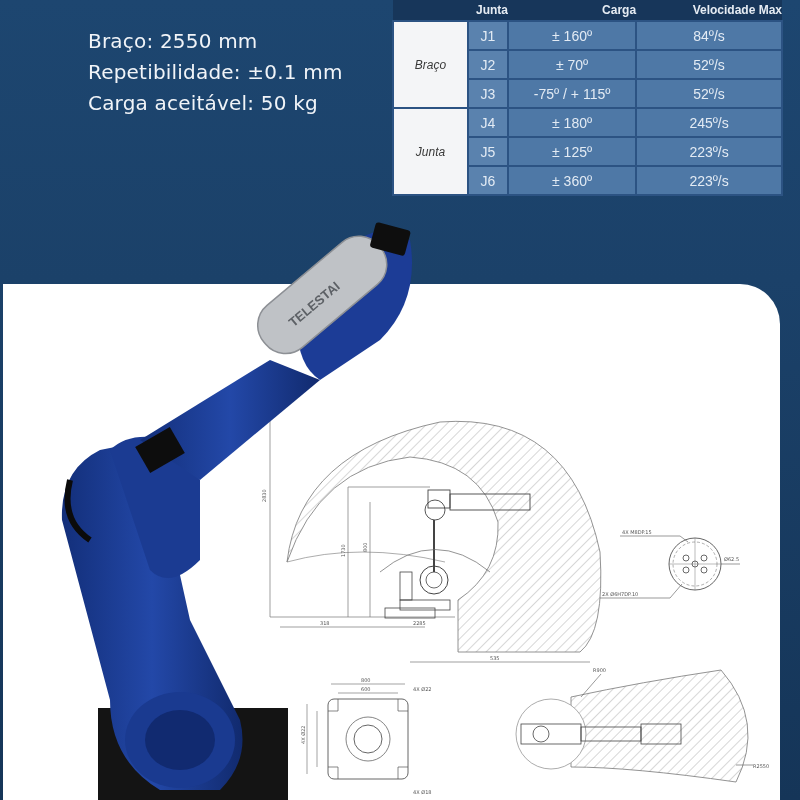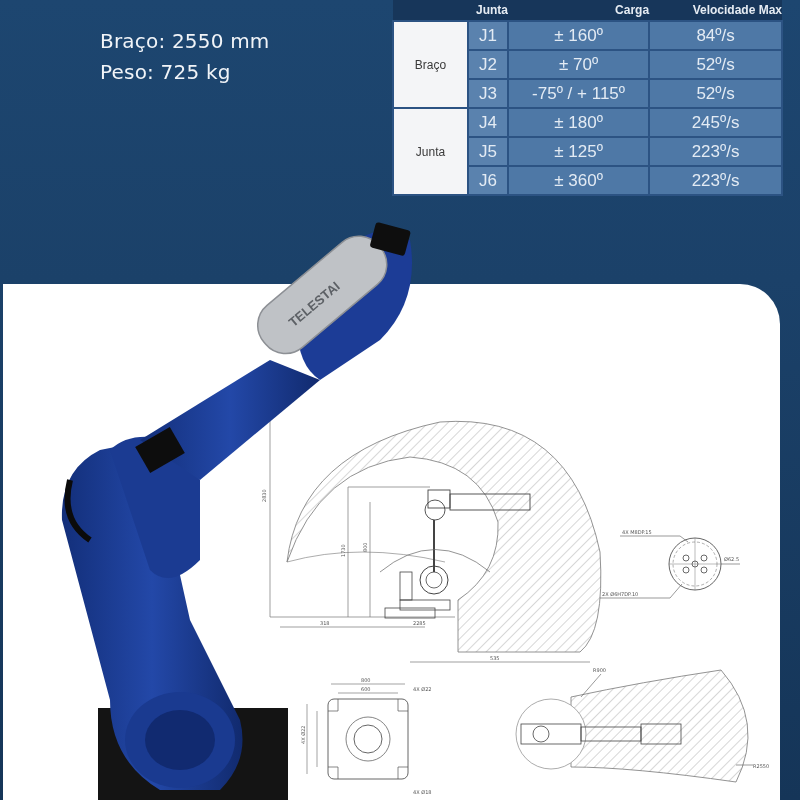--- a/index.html
+++ b/index.html
@@ -2,58 +2,60 @@
 <html><head>
   <meta charset="utf-8">
   <style>
     html, body { margin:0; padding:0; }
     body {
       width:800px; height:800px; overflow:hidden; position:relative;
       background: linear-gradient(180deg, #1d4670 0%, #1b4169 35%, #153558 100%);
       font-family: "DejaVu Sans", sans-serif;
     }
     .specs {
-      position:absolute; left:100px; top:26px; color:#f1f4f8;
+      position:absolute; left:88px; top:26px; color:#f1f4f8;
       font-size:20px; line-height:31px; letter-spacing:0.2px;
     }
     .specs div { white-space:nowrap; }
 
     
     .spec-table {
       position:absolute; left:392px; top:0; width:391px; height:190px;
       border-collapse:collapse; font-family:"Liberation Sans", sans-serif;
     }
     .spec-table th {
       background:#17365a; color:#e6ecf3; font-weight:bold; font-size:12px;
       height:20px; padding:0; text-align:right;
     }
     .spec-table td {
-      font-size:17px; color:#e3ebf4; text-align:center; padding:0; height:27px;
+      font-size:14px; color:#e3ebf4; text-align:center; padding:0; height:27px;
       background:#4e78a6; border:2px solid #2c5383;
     }
     .spec-table td.group {
       background:#f4f5f7; color:#3a3a3a; font-size:12px; border:2px solid #2c5383;
       width:73px;
+      font-style:italic;
     }
     .spec-table td.joint { background:#5a82ae; width:38px; }
 
     
     .card {
       position:absolute; left:3px; top:284px; width:777px; height:516px;
       background:#ffffff; border-top-right-radius:40px;
     }
     .robot { position:absolute; left:0; top:0; }
     .drawing { position:absolute; }
   </style>
 </head>
 <body>
 
 <div class="specs">
   <div>Braço: 2550 mm</div>
-  <div>Peso: 725 kg</div>
+  <div>Repetibilidade: ±0.1 mm</div>
+  <div>Carga aceitável: 50 kg</div>
 </div>
 
 <table class="spec-table">
   <thead>
     <tr>
       <th colspan="2">Junta</th>
       <th>Carga</th>
       <th>Velocidade Max</th>
     </tr>
   </thead>

